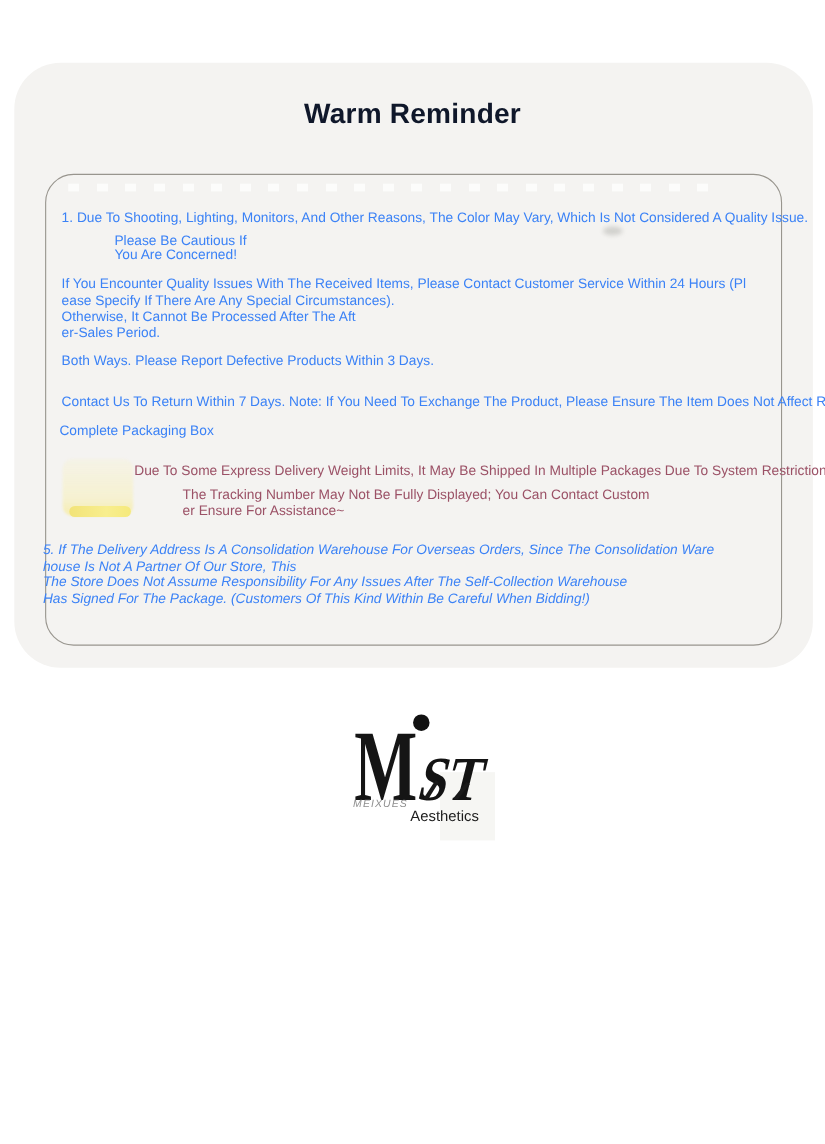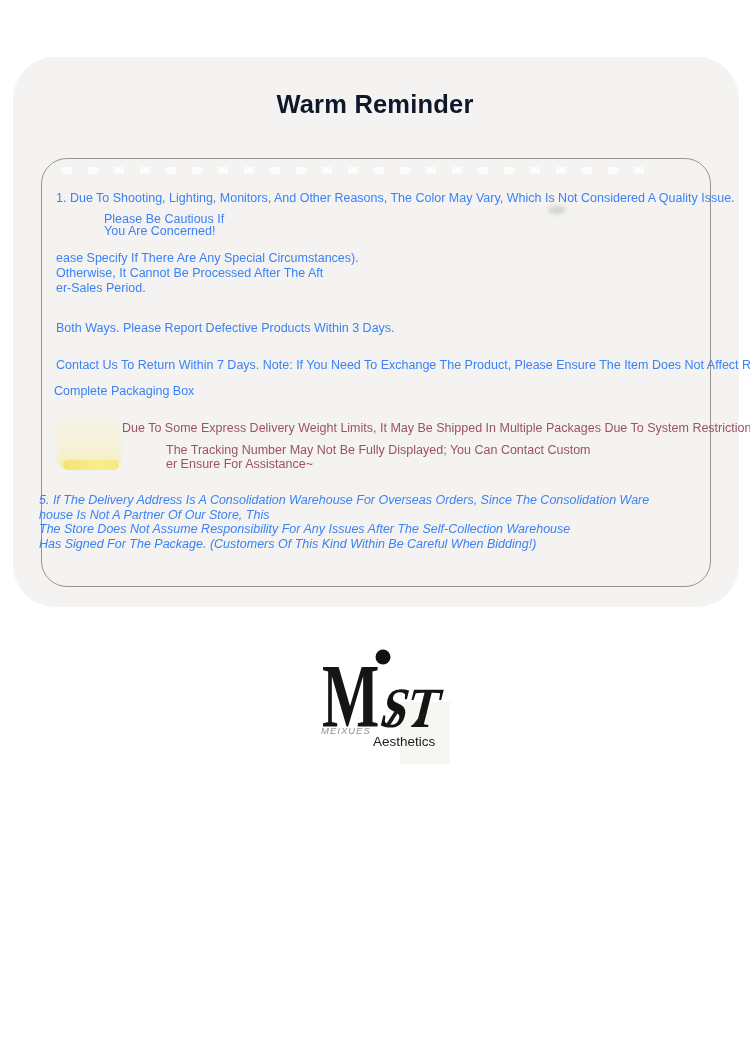--- a/index.html
+++ b/index.html
@@ -69,20 +69,21 @@
   <div class="para p1">
     <span class="line">1. Due To Shooting, Lighting, Monitors, And Other Reasons, The Color May Vary, Which Is Not Considered A Quality Issue.</span>
   </div>
 
   <div class="para p2">
     <span class="line">Please Be Cautious If</span>
     <span class="line">You Are Concerned!</span>
   </div>
 
   <div class="para p3">
+    <span class="line">If You Encounter Quality Issues With The Received Items, Please Contact Customer Service Within 24 Hours (Pl</span>
     <span class="line">ease Specify If There Are Any Special Circumstances).</span>
     <span class="line">Otherwise, It Cannot Be Processed After The Aft</span>
     <span class="line">er-Sales Period.</span>
   </div>
 
   <div class="para p4">
     <span class="line">Both Ways. Please Report Defective Products Within 3 Days.</span>
   </div>
 
   <div class="para p5">

